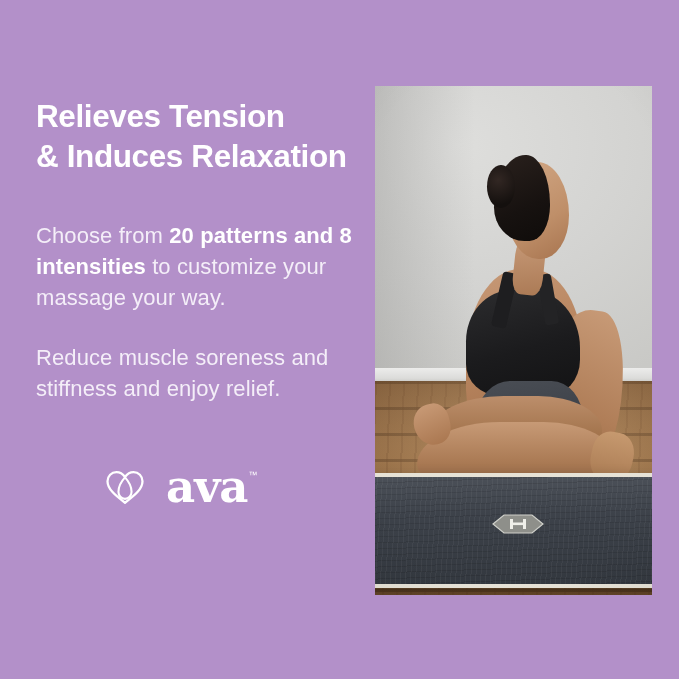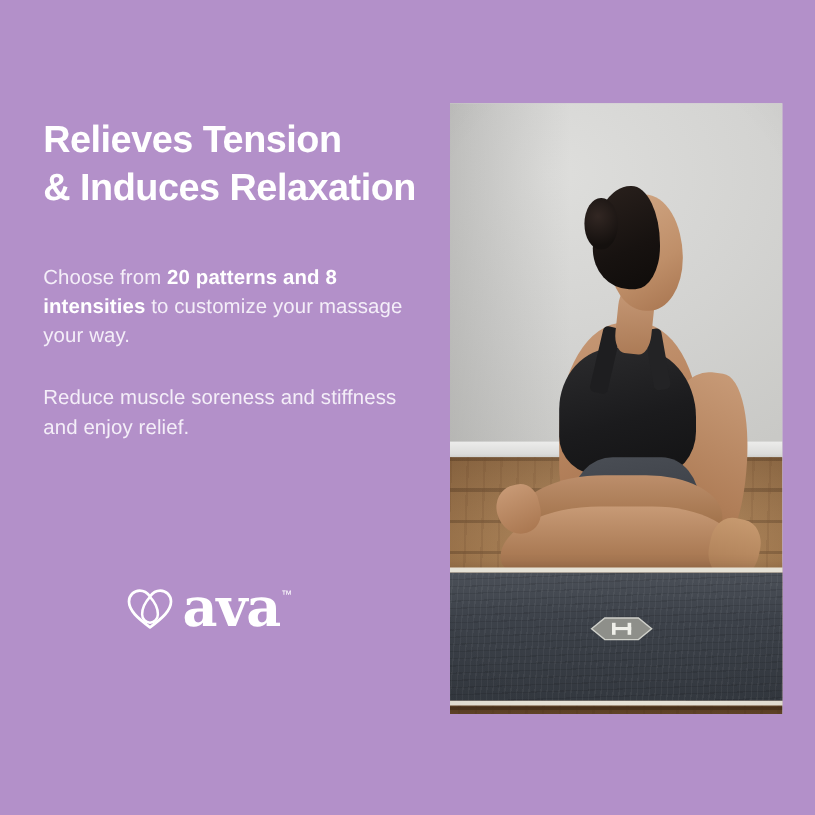--- a/index.html
+++ b/index.html
@@ -39,42 +39,42 @@
     letter-spacing: -0.4px;
     margin: 0;
     white-space: pre-line;
   }
 
   .body-block {
     margin-top: 44px;
   }
 
   .body-para {
-    font-size: 17px;
+    font-size: 22px;
     line-height: 1.42;
     color: #f4eef8;
     margin: 0 0 28px 0;
     letter-spacing: 0.1px;
   }
   .body-para:last-child {
     margin-bottom: 12px;
   }
   .body-para .strong {
     font-weight: 700;
     color: #ffffff;
   }
 
   
   .logo-lockup {
     position: absolute;
     left: 104px;
-    top: 484px;
+    top: 464px;
     display: flex;
     align-items: center;
-    gap: 6px;
+    gap: 20px;
   }
   .logo-mark {
     width: 42px;
     height: 42px;
     display: block;
   }
   .logo-word-wrap {
     position: relative;
     display: flex;
     align-items: flex-start;

